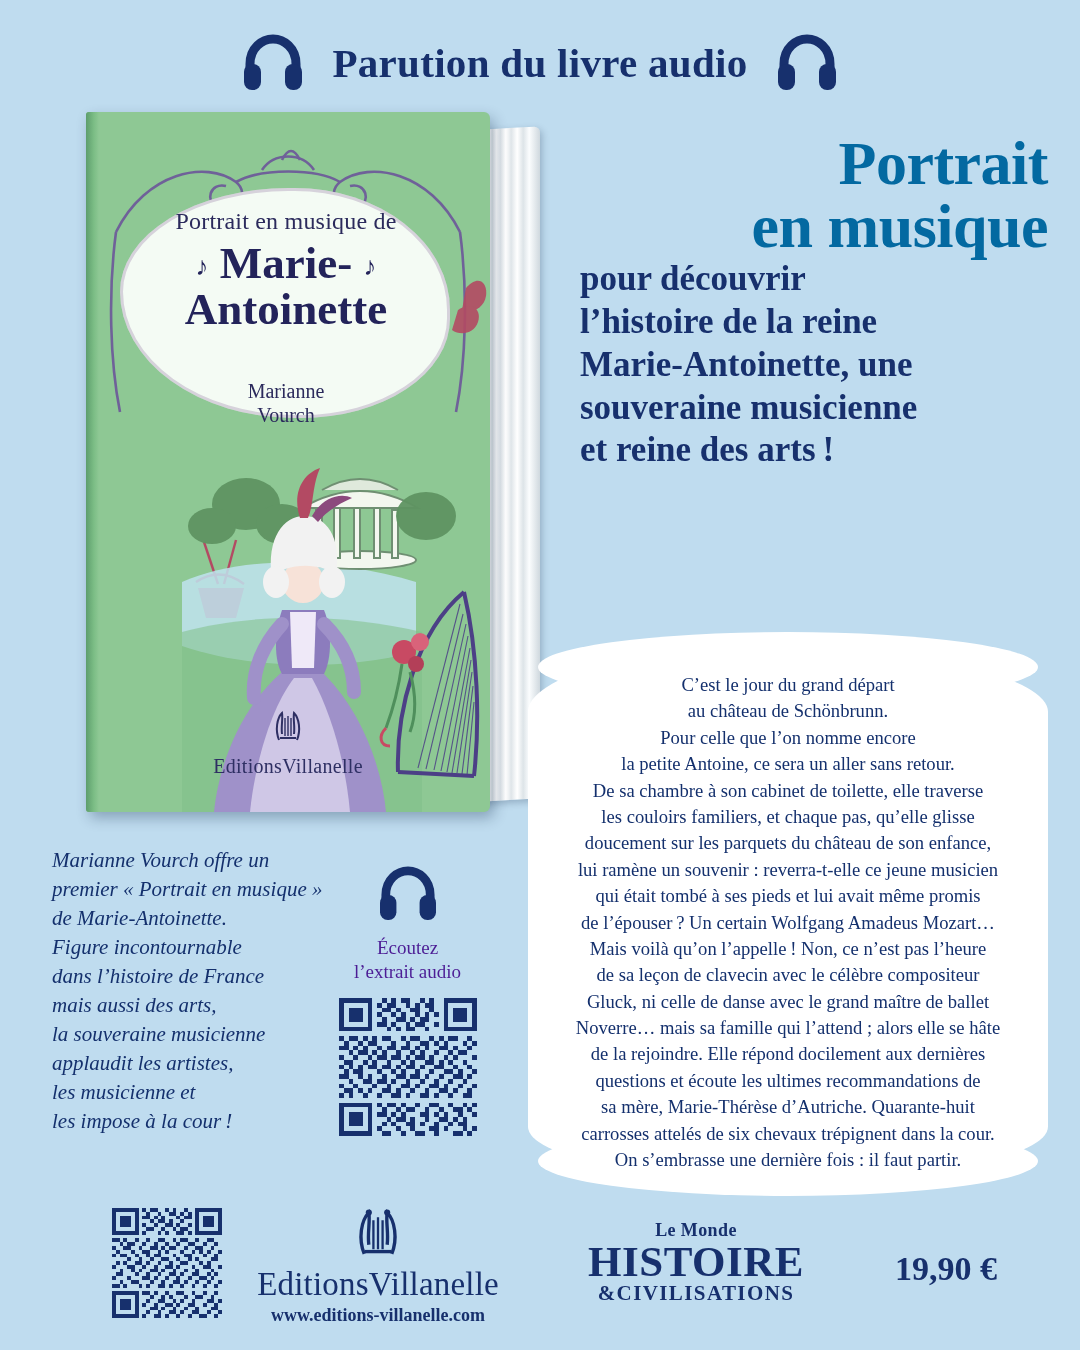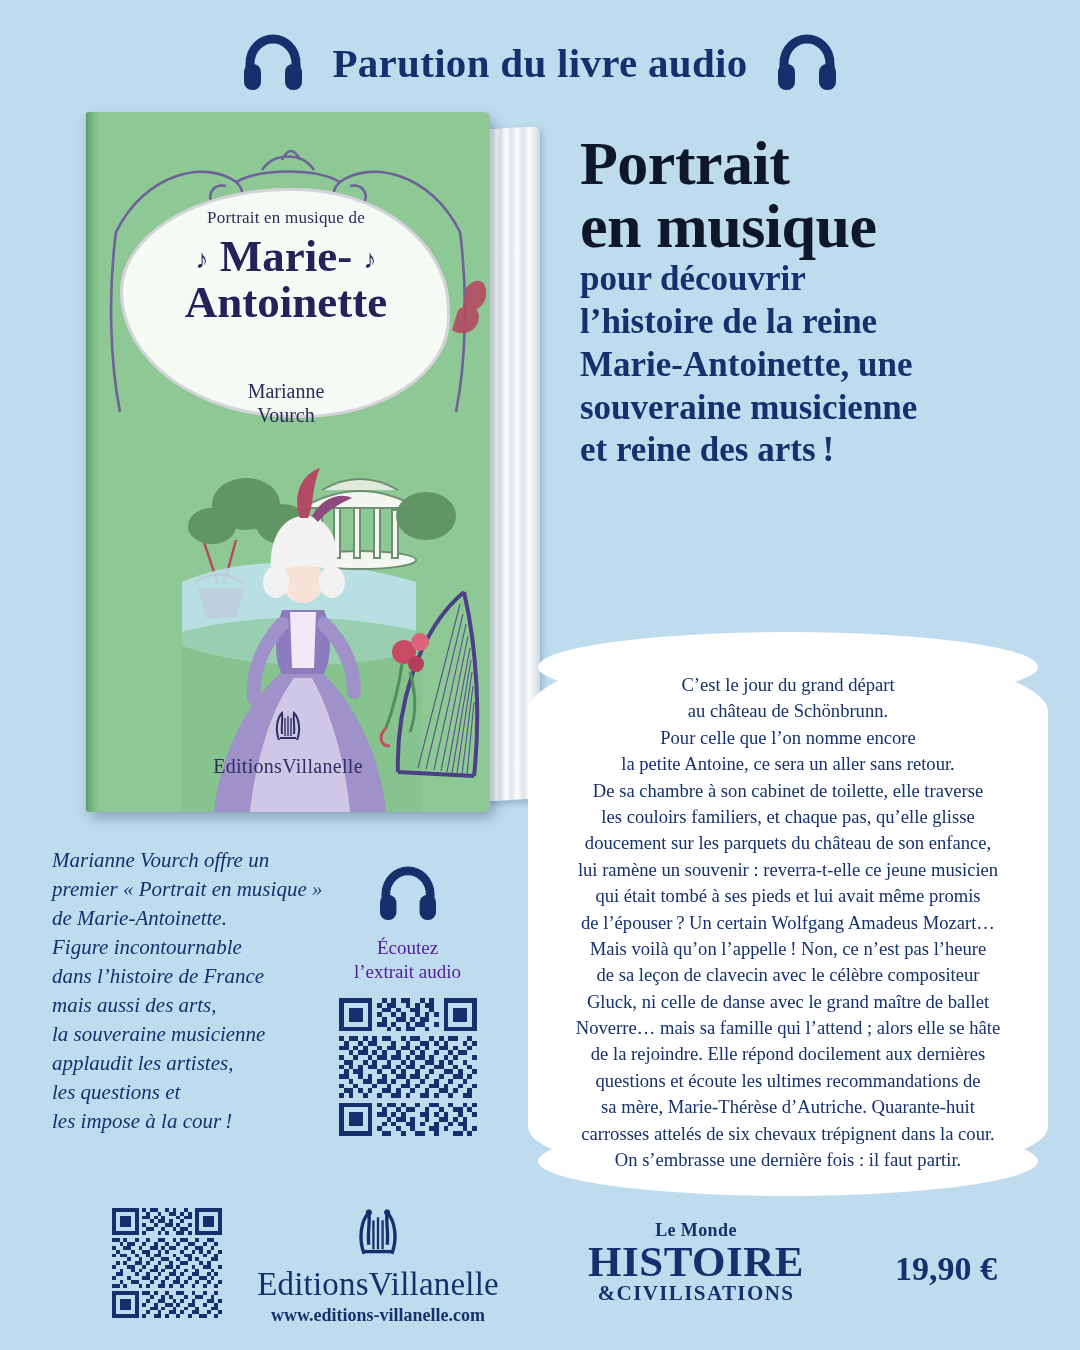--- a/index.html
+++ b/index.html
@@ -100,21 +100,21 @@
   }
   .cover-title {
     position: absolute;
     left: 40px;
     top: 96px;
     width: 320px;
     text-align: center;
     color: #2b2a5c;
   }
   .cover-title .line1 {
-    font-size: 17px;
+    font-size: 24px;
     letter-spacing: 0.2px;
   }
   .cover-title .bigname {
     font-size: 45px;
     font-weight: bold;
     line-height: 1.02;
     margin-top: 6px;
     color: #23235a;
   }
   .cover-title .note {
@@ -159,22 +159,23 @@
     position: absolute;
     left: 580px;
     top: 132px;
     width: 468px;
   }
   .headline {
     font-family: "Liberation Serif", serif;
     font-weight: bold;
     font-size: 62px;
     line-height: 1.02;
-    color: #0f172a;
+    color: #0369a1;
     letter-spacing: -0.5px;
+    text-align: right;
   }
   .subhead {
     font-family: "Liberation Serif", serif;
     font-weight: bold;
     font-size: 35px;
     line-height: 1.22;
     color: #17306d;
   }
 
   
@@ -506,21 +507,21 @@
 
   <div class="blurb">
     <div>Marianne Vourch offre un</div>
     <div>premier « Portrait en musique »</div>
     <div>de Marie-Antoinette.</div>
     <div>Figure incontournable</div>
     <div>dans l’histoire de France</div>
     <div>mais aussi des arts,</div>
     <div>la souveraine musicienne</div>
     <div>applaudit les artistes,</div>
-    <div>les questions et</div>
+    <div>les musicienne et</div>
     <div>les impose à la cour !</div>
   </div>
 
   <div class="listen-block">
     <span>
       <svg width="60" height="56" viewBox="0 0 62 58" aria-hidden="true">
         <path d="M8 36 V30 C8 14 20 5 31 5 C42 5 54 14 54 30 V36" fill="none" stroke="#17306d" stroke-width="9" stroke-linecap="round"></path>
         <rect x="2" y="30" width="17" height="26" rx="8" fill="#17306d"></rect>
         <rect x="43" y="30" width="17" height="26" rx="8" fill="#17306d"></rect>
       </svg>

